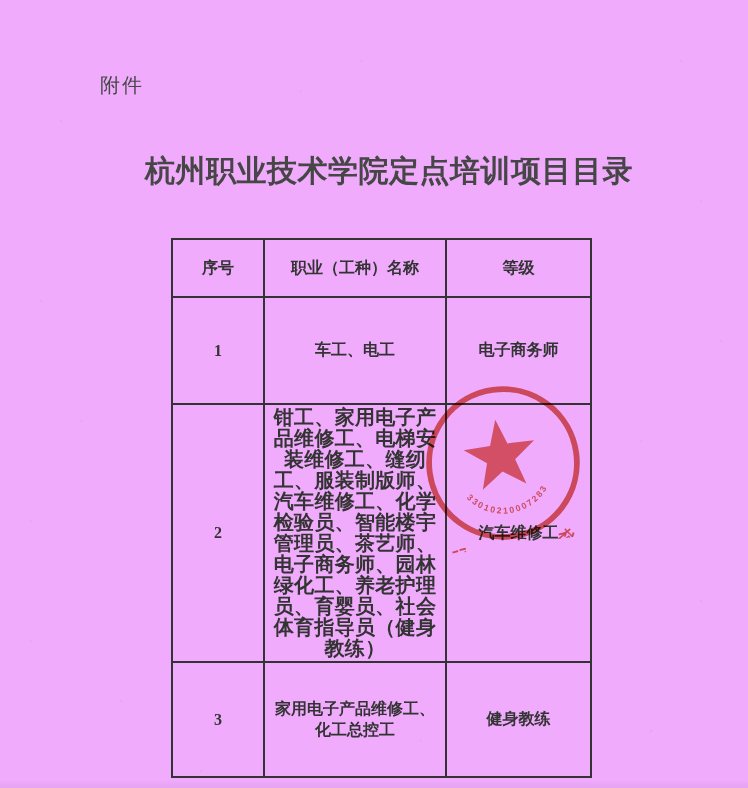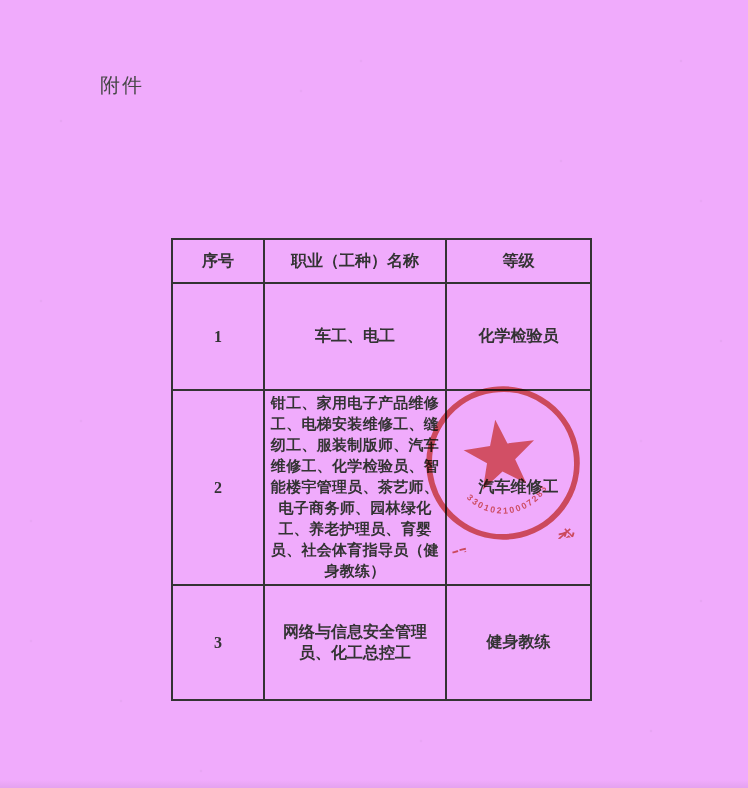--- a/index.html
+++ b/index.html
@@ -59,67 +59,68 @@
     text-align:center;
     vertical-align:middle;
     font-weight:600;
     color:#333;
     padding:2px 4px;
   }
   table.catalog th{font-size:16px;font-weight:700;}
   td.occ-long{
     text-align:justify;
     text-justify:inter-character;
-    font-size:15px;
+    font-size:20px;
     line-height:21px;
     padding:4px 7px;
     letter-spacing:0.3px;
   }
   .seal{
     position:absolute;left:420px;top:380px;width:166px;height:166px;
     transform:rotate(-8deg);
     mix-blend-mode:multiply;
     opacity:0.92;
   }
 </style>
 </head>
 <body>
 
 <div class="page">
 
   <div class="noise"></div>
 
   <div class="attachment">附件</div>
 
+  <div class="doc-title">杭州职业技术学院定点培训项目目录</div>
 
   <table class="catalog">
     <colgroup>
       <col style="width:92px">
       <col style="width:182px">
       <col style="width:145px">
     </colgroup>
     <tbody>
-        <tr style="height:44px;">
+        <tr style="height:58px;">
       <th>序号</th>
       <th>职业（工种）名称</th>
       <th>等级</th>
     </tr>
     <tr style="height:107px;">
       <td>1</td>
       <td>车工、电工</td>
-      <td>化学检验员</td>
+      <td>电子商务师</td>
     </tr>
     <tr style="height:173px;">
       <td>2</td>
       <td class="occ-long">钳工、家用电子产品维修工、电梯安装维修工、缝纫工、服装制版师、汽车维修工、化学检验员、智能楼宇管理员、茶艺师、电子商务师、园林绿化工、养老护理员、育婴员、社会体育指导员（健身教练）</td>
       <td>汽车维修工</td>
     </tr>
     <tr style="height:115px;">
       <td>3</td>
-      <td>网络与信息安全管理员、化工总控工</td>
+      <td>家用电子产品维修工、化工总控工</td>
       <td>健身教练</td>
     </tr>
   </tbody>
     </table>
 
   <svg class="seal" viewBox="0 0 200 200">
     <defs>
       <path id="ringPath" d="M 100,172 A 72,72 0 1 1 99.97,172"></path>
       <path id="codePath" d="M 39,100 A 61,61 0 0 0 161,100"></path>
     </defs>

